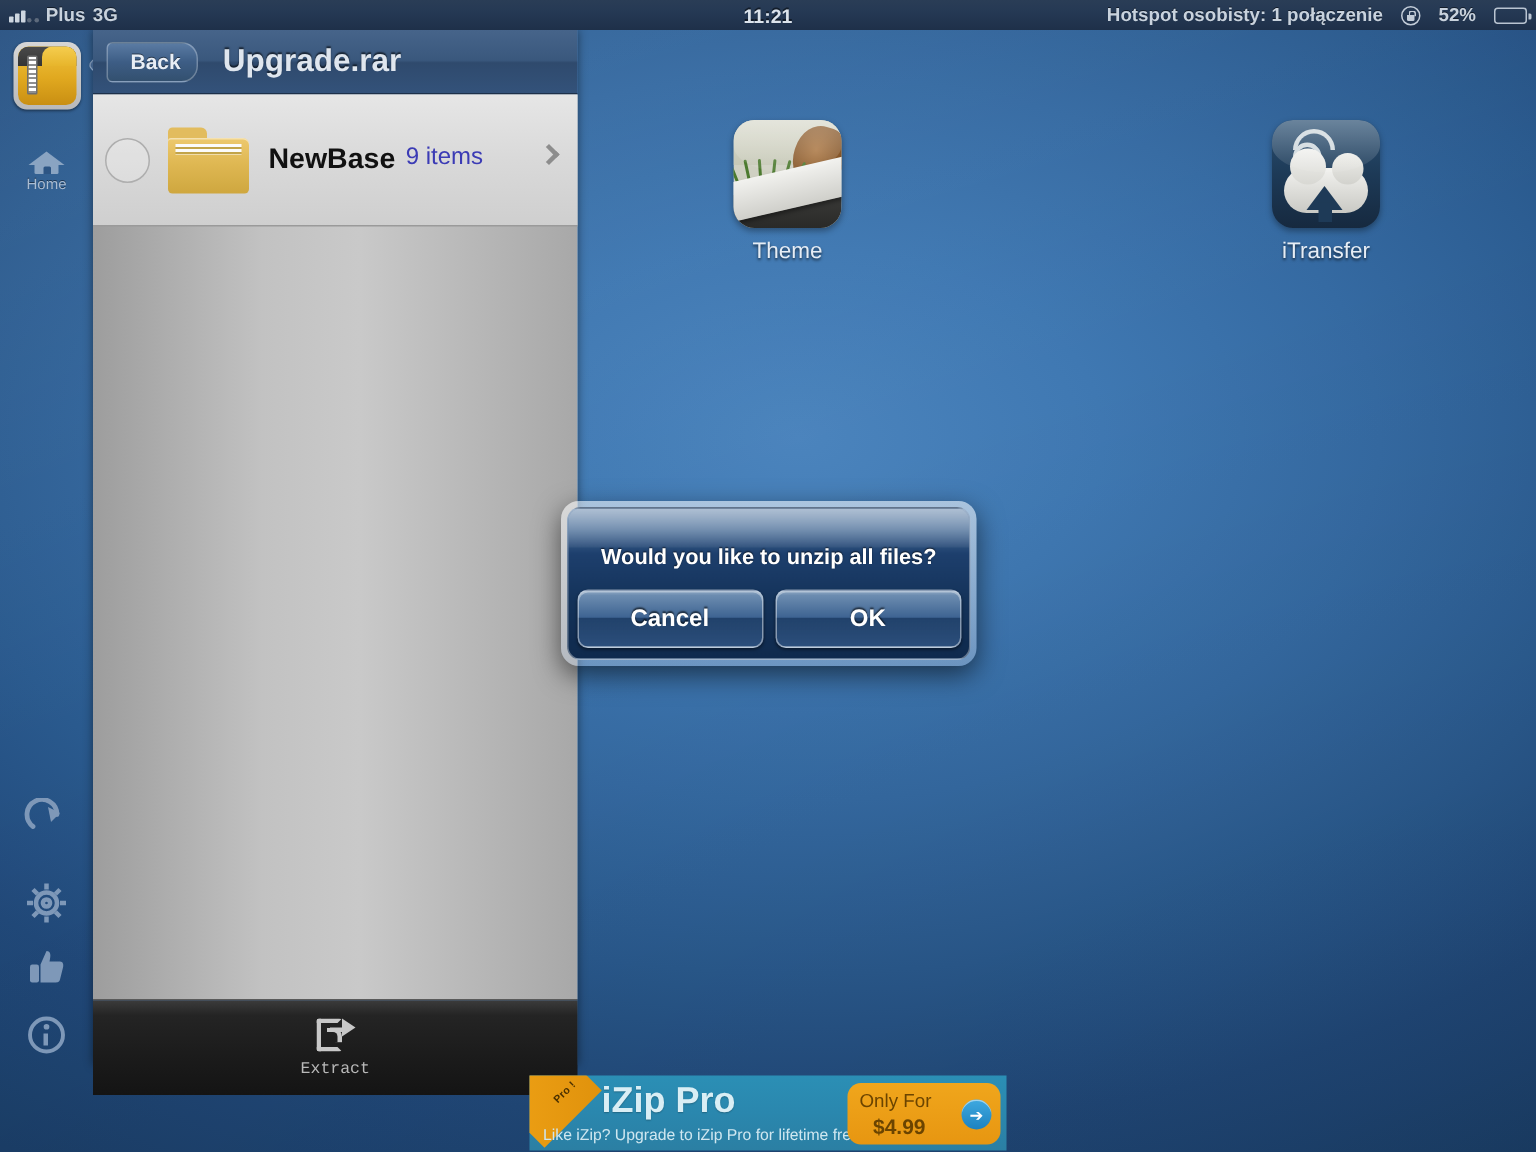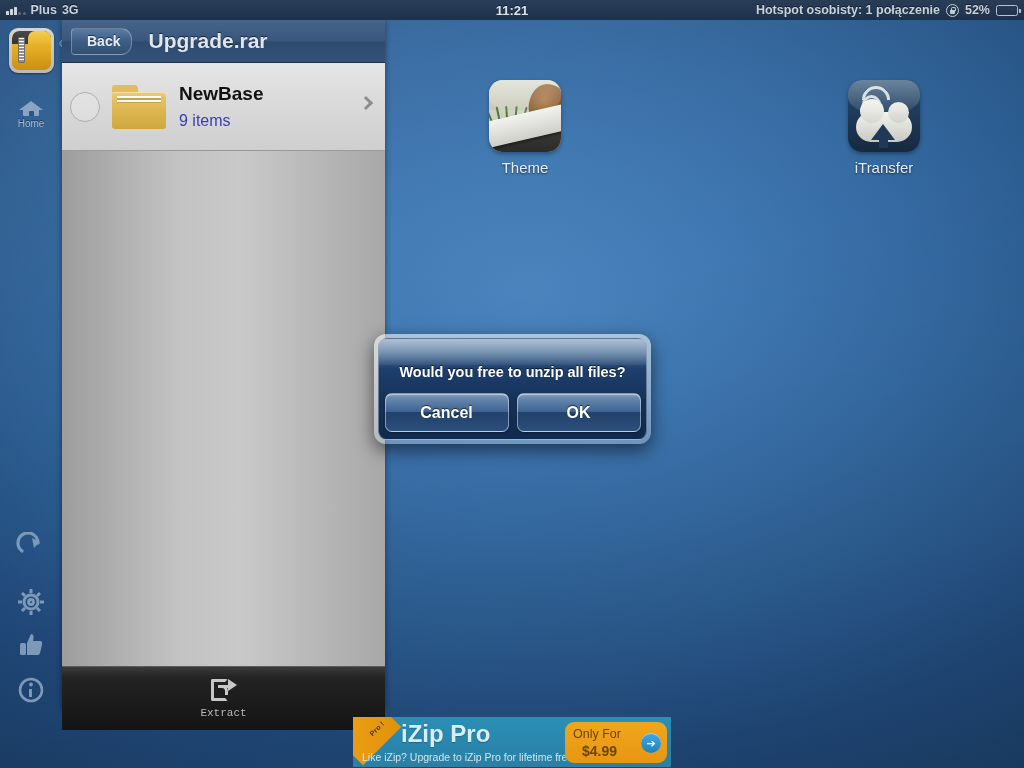--- a/index.html
+++ b/index.html
@@ -30,21 +30,21 @@
     color:#c8d2dd; font-size:12.5px; font-weight:bold;
     display:flex; align-items:center;
     text-shadow:0 -1px 0 rgba(0,0,0,.5);
   }
   #sb-left { position:absolute; left:6px; display:flex; align-items:center; gap:5px; }
   .bars { display:flex; align-items:flex-end; gap:1.5px; height:10px; }
   .bars i { display:block; width:2.5px; background:#cdd6e0; border-radius:.5px; }
   .bars i.d1{height:4px}.bars i.d2{height:6px}.bars i.d3{height:8px}
   .bars i.off{ height:3px; background:#5d6a7c; border-radius:50%; width:3px;}
   #sb-center { position:absolute; left:0; right:0; text-align:center; font-size:13px; color:#dbe3ec;}
-  #sb-right { position:absolute; right:6px; display:flex; align-items:center; gap:6px; }
+  #sb-right { position:absolute; right:6px; display:flex; align-items:center; gap:12px; }
   .lockrot {
     width:13px; height:13px; border:1.5px solid #c2ccd8; border-radius:50%;
     position:relative;
   }
   .lockrot::before{
     content:""; position:absolute; left:3.5px; top:5px; width:5px; height:4px;
     background:#c2ccd8; border-radius:0 0 1px 1px;
   }
   .lockrot::after{
     content:""; position:absolute; left:4.5px; top:2.5px; width:3px; height:3px;
@@ -171,21 +171,21 @@
   .folder-ico .body{
     position:absolute; left:0; top:7px; width:54px; height:37px;
     background:linear-gradient(180deg,#edc96f 0%, #dfb853 45%, #cfa73f 100%);
     border-radius:2px 4px 3px 3px;
     box-shadow:inset 0 1px 0 rgba(255,255,255,.45);
   }
   .folder-ico .lines{
     position:absolute; left:5px; top:11px; width:44px; height:7px;
     background:repeating-linear-gradient(180deg,#fbfbfb 0 2px,#c2a44a 2px 3.5px);
   }
-  .row-text { margin-left:13px; display:flex; flex-direction:column; gap:7px; }
+  .row-text { margin-left:13px; display:flex; flex-direction:row; gap:7px; }
   .row-title { font-size:19px; font-weight:bold; color:#111; }
   .row-sub   { font-size:16px; color:#3b3bb5; }
   .chevron {
     position:absolute; right:14px; top:50%; margin-top:-9px;
     width:10px; height:10px; border-right:3px solid #8d8d8d; border-top:3px solid #8d8d8d;
     transform:rotate(45deg);
   }
   #toolbar {
     height:64px;
     background:linear-gradient(180deg,#3b3b3b 0%, #242424 16%, #1b1b1b 60%, #141414 100%);
@@ -513,21 +513,21 @@
         <div class="cloud"></div>
         <div class="arrow"></div>
         <div class="arrow-stem"></div>
       </div>
     </div>
     <div class="app-label">iTransfer</div>
   </div>
 
   <div id="alert">
     <div id="alert-inner">
-      <div id="alert-msg">Would you free to unzip all files?</div>
+      <div id="alert-msg">Would you like to unzip all files?</div>
       <div id="alert-buttons">
         <div class="alert-btn">
           <span>Cancel</span>
         </div>
         <div class="alert-btn">
           <span>OK</span>
         </div>
       </div>
     </div>
   </div>

